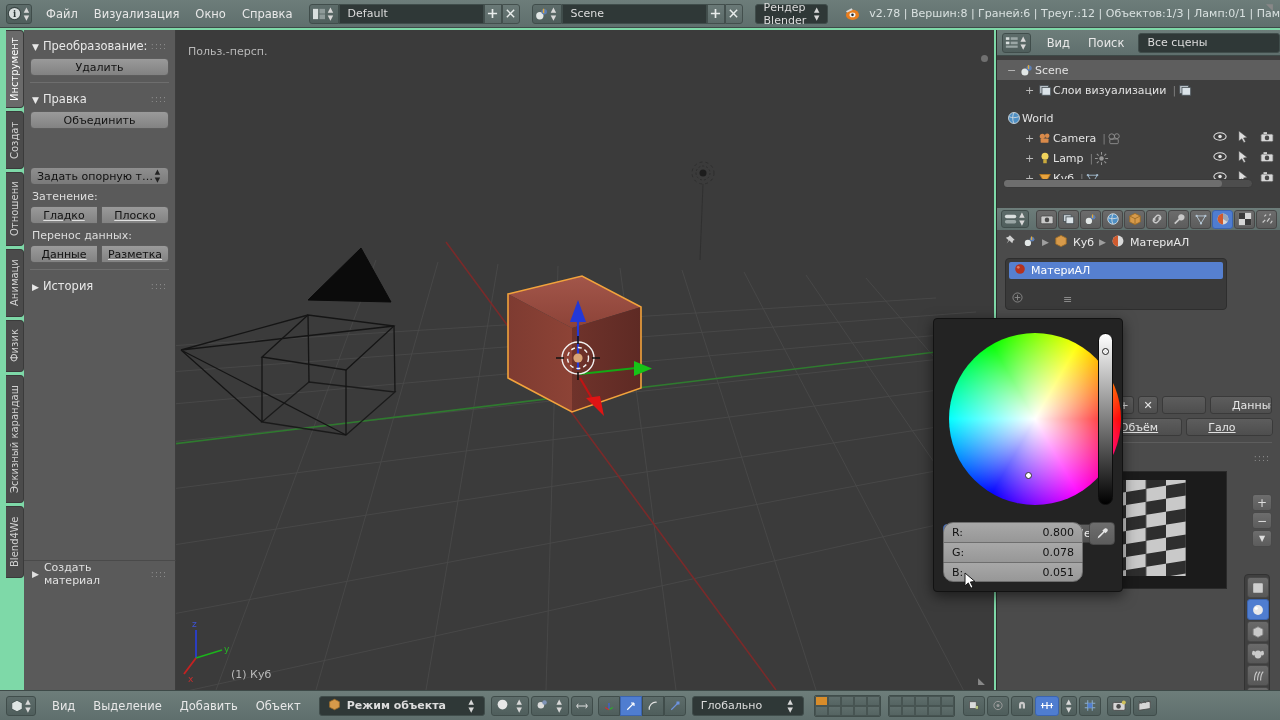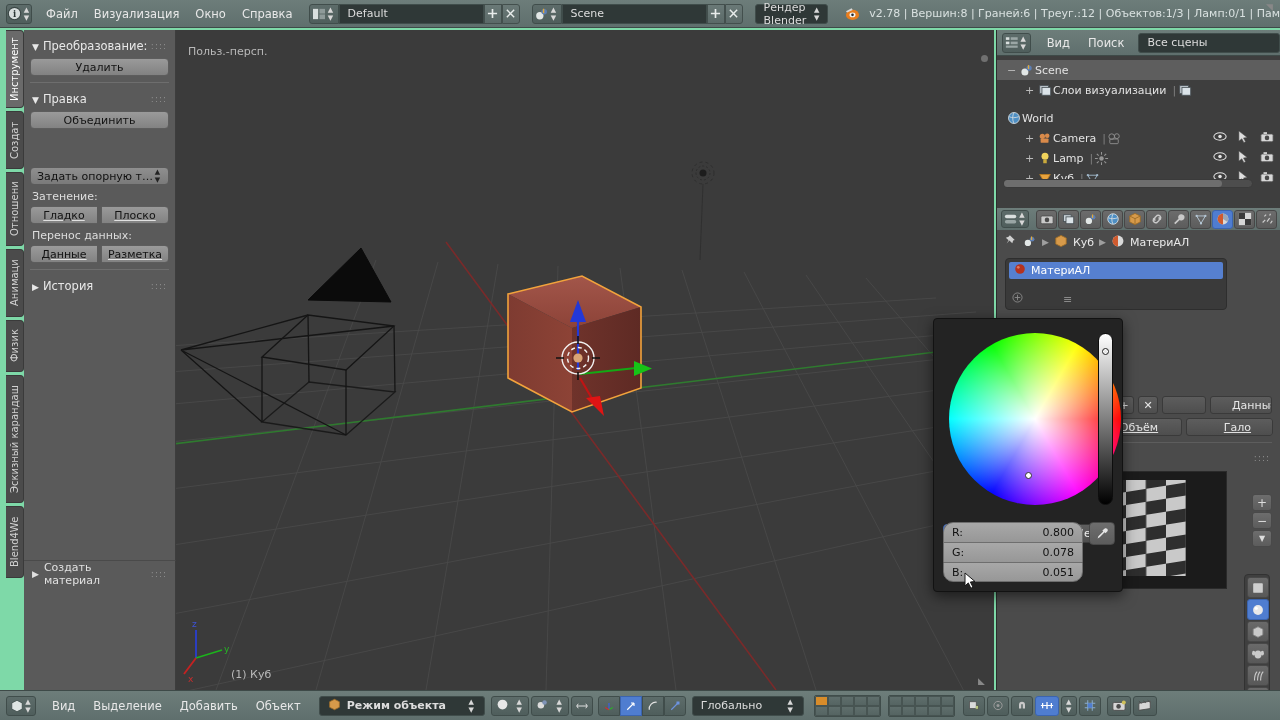--- a/index.html
+++ b/index.html
@@ -861,21 +861,21 @@
       </div>
       <div class="dark-btn" style="width:62px;display:flex;align-items:center;justify-content:space-between;">
         <span>Данны</span>
         <span class="spin-arrows">▲<br>▼</span>
       </div>
     </div>
 
     <div class="btn-row" style="margin:4px 8px 0 8px;width:268px;">
       <div class="dark-btn" style="flex:1;text-align:center;">&nbsp;</div>
       <div class="dark-btn" style="flex:1;text-align:center;">Объём</div>
-      <div class="dark-btn" style="flex:1;text-align:right;">Гало</div>
+      <div class="dark-btn" style="flex:1;text-align:left;">Гало</div>
     </div>
 
     <div class="hsep"></div>
     <div class="sec-head">
       <span></span>
         <span class="grip">::::</span>
     </div>
 
     <div class="preview-box">
       <svg width="222" height="118" viewBox="0 0 222 118">

